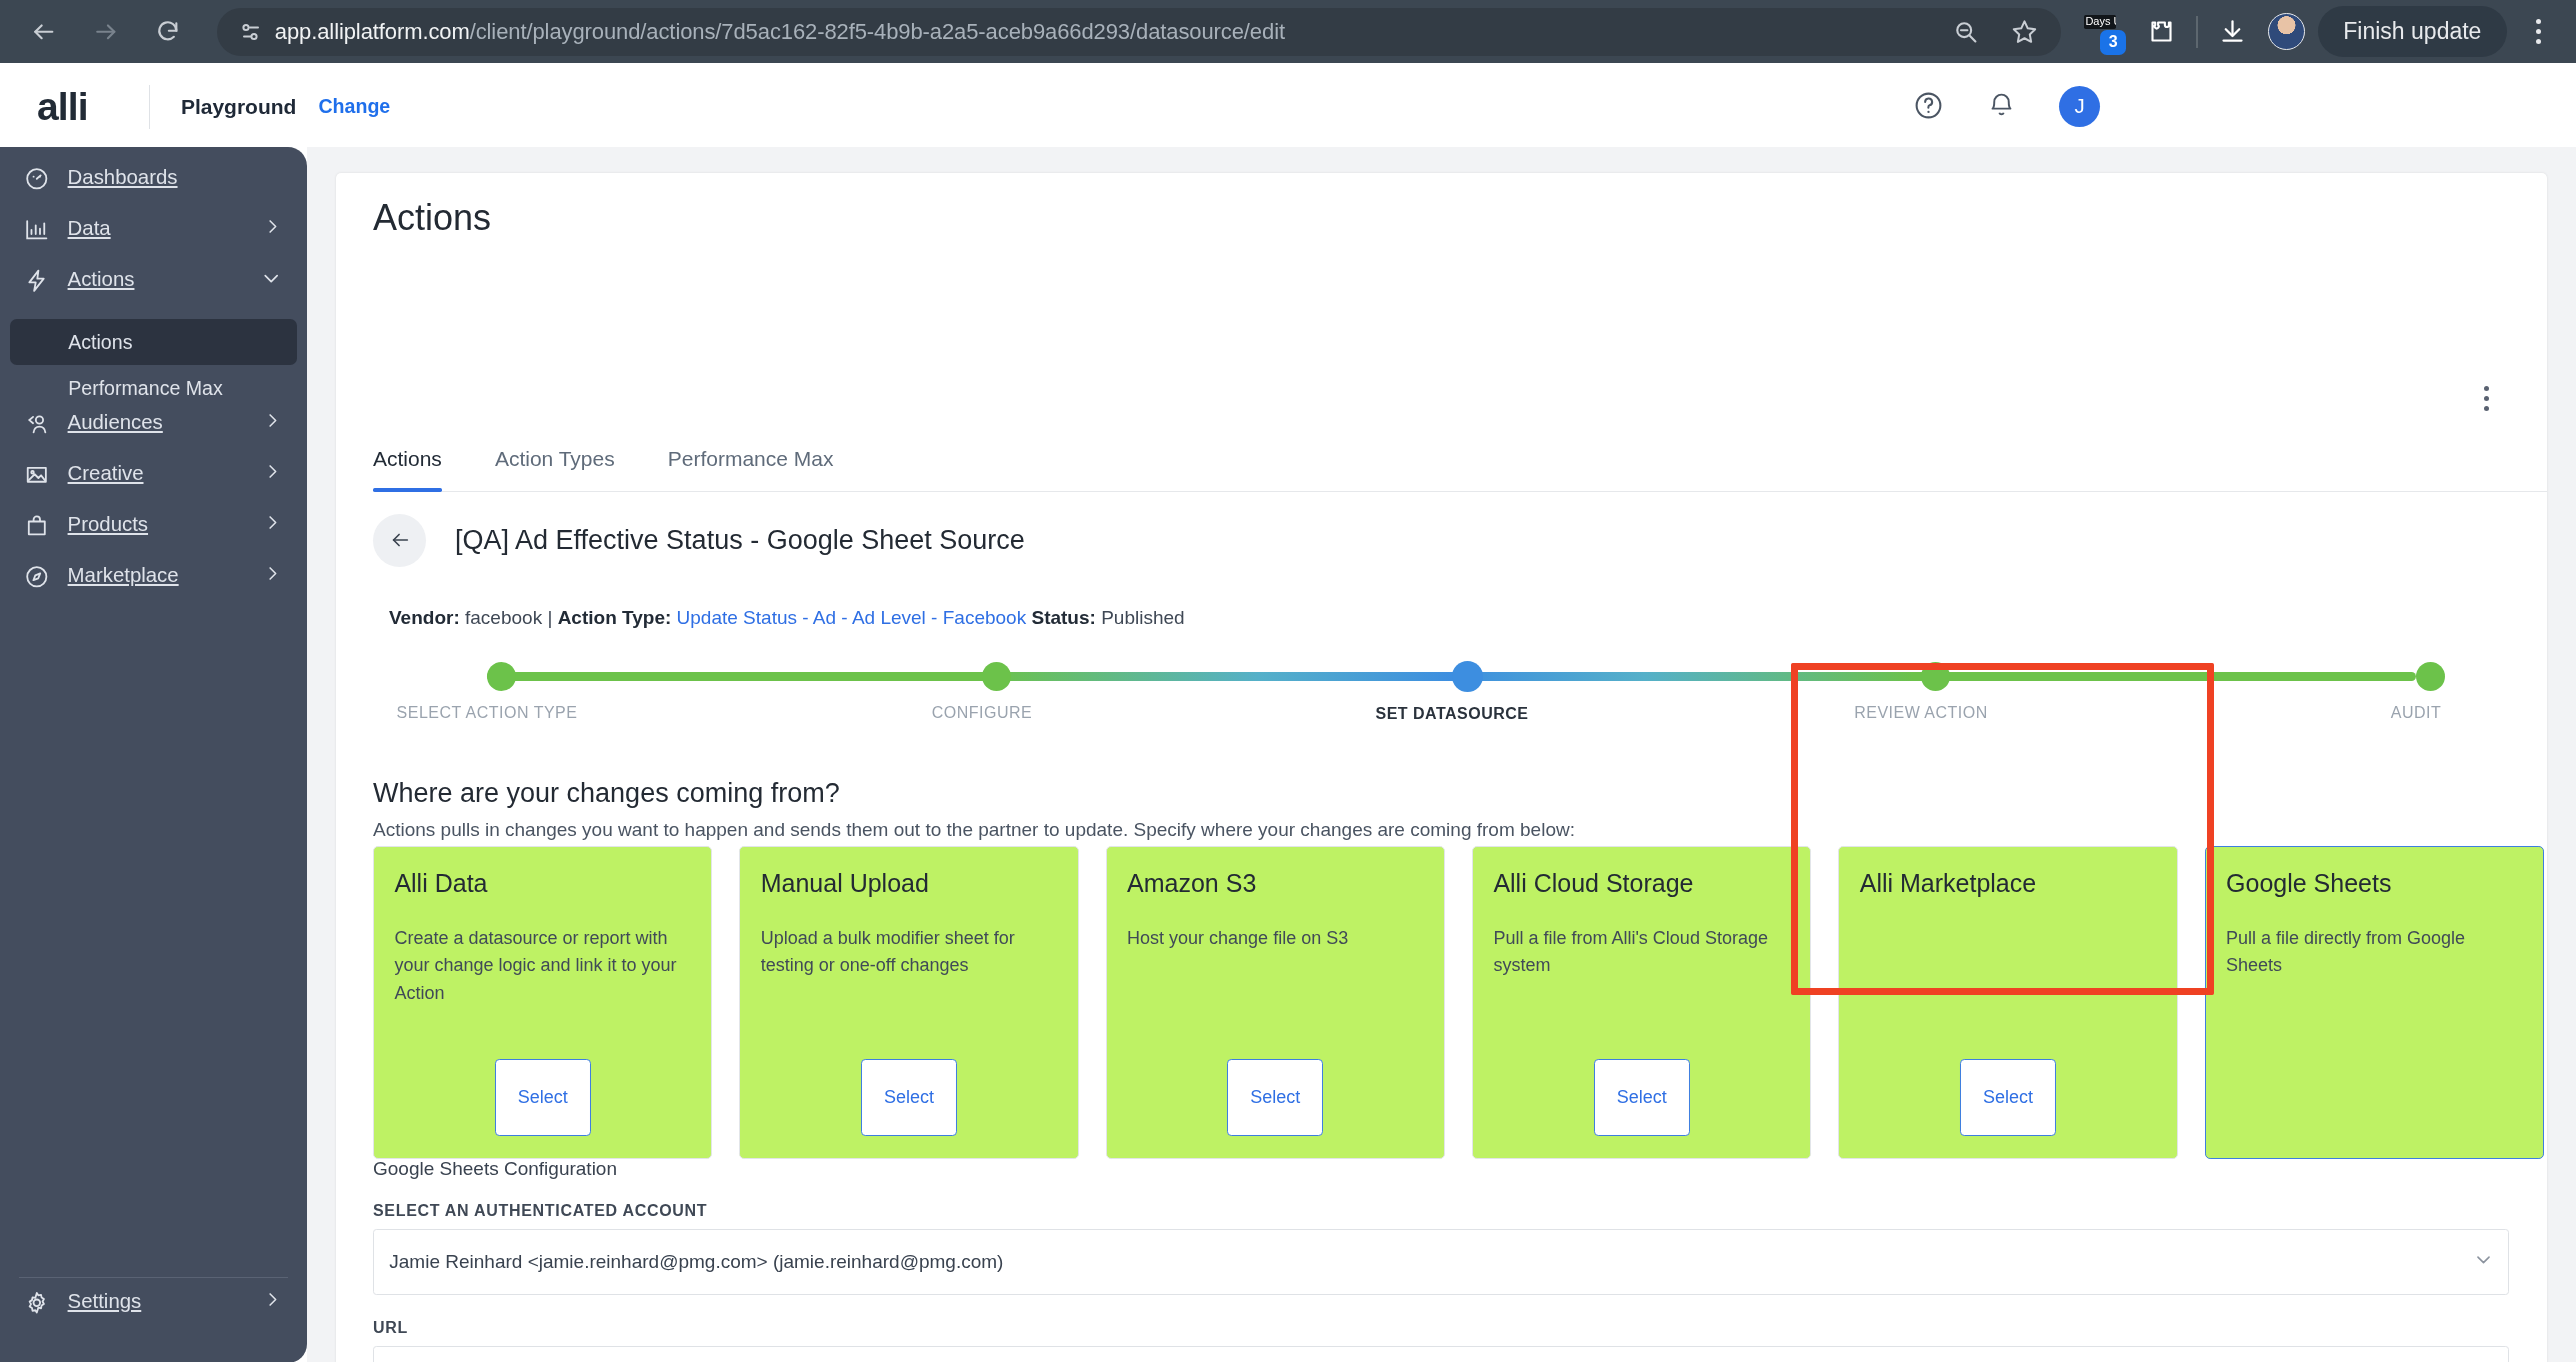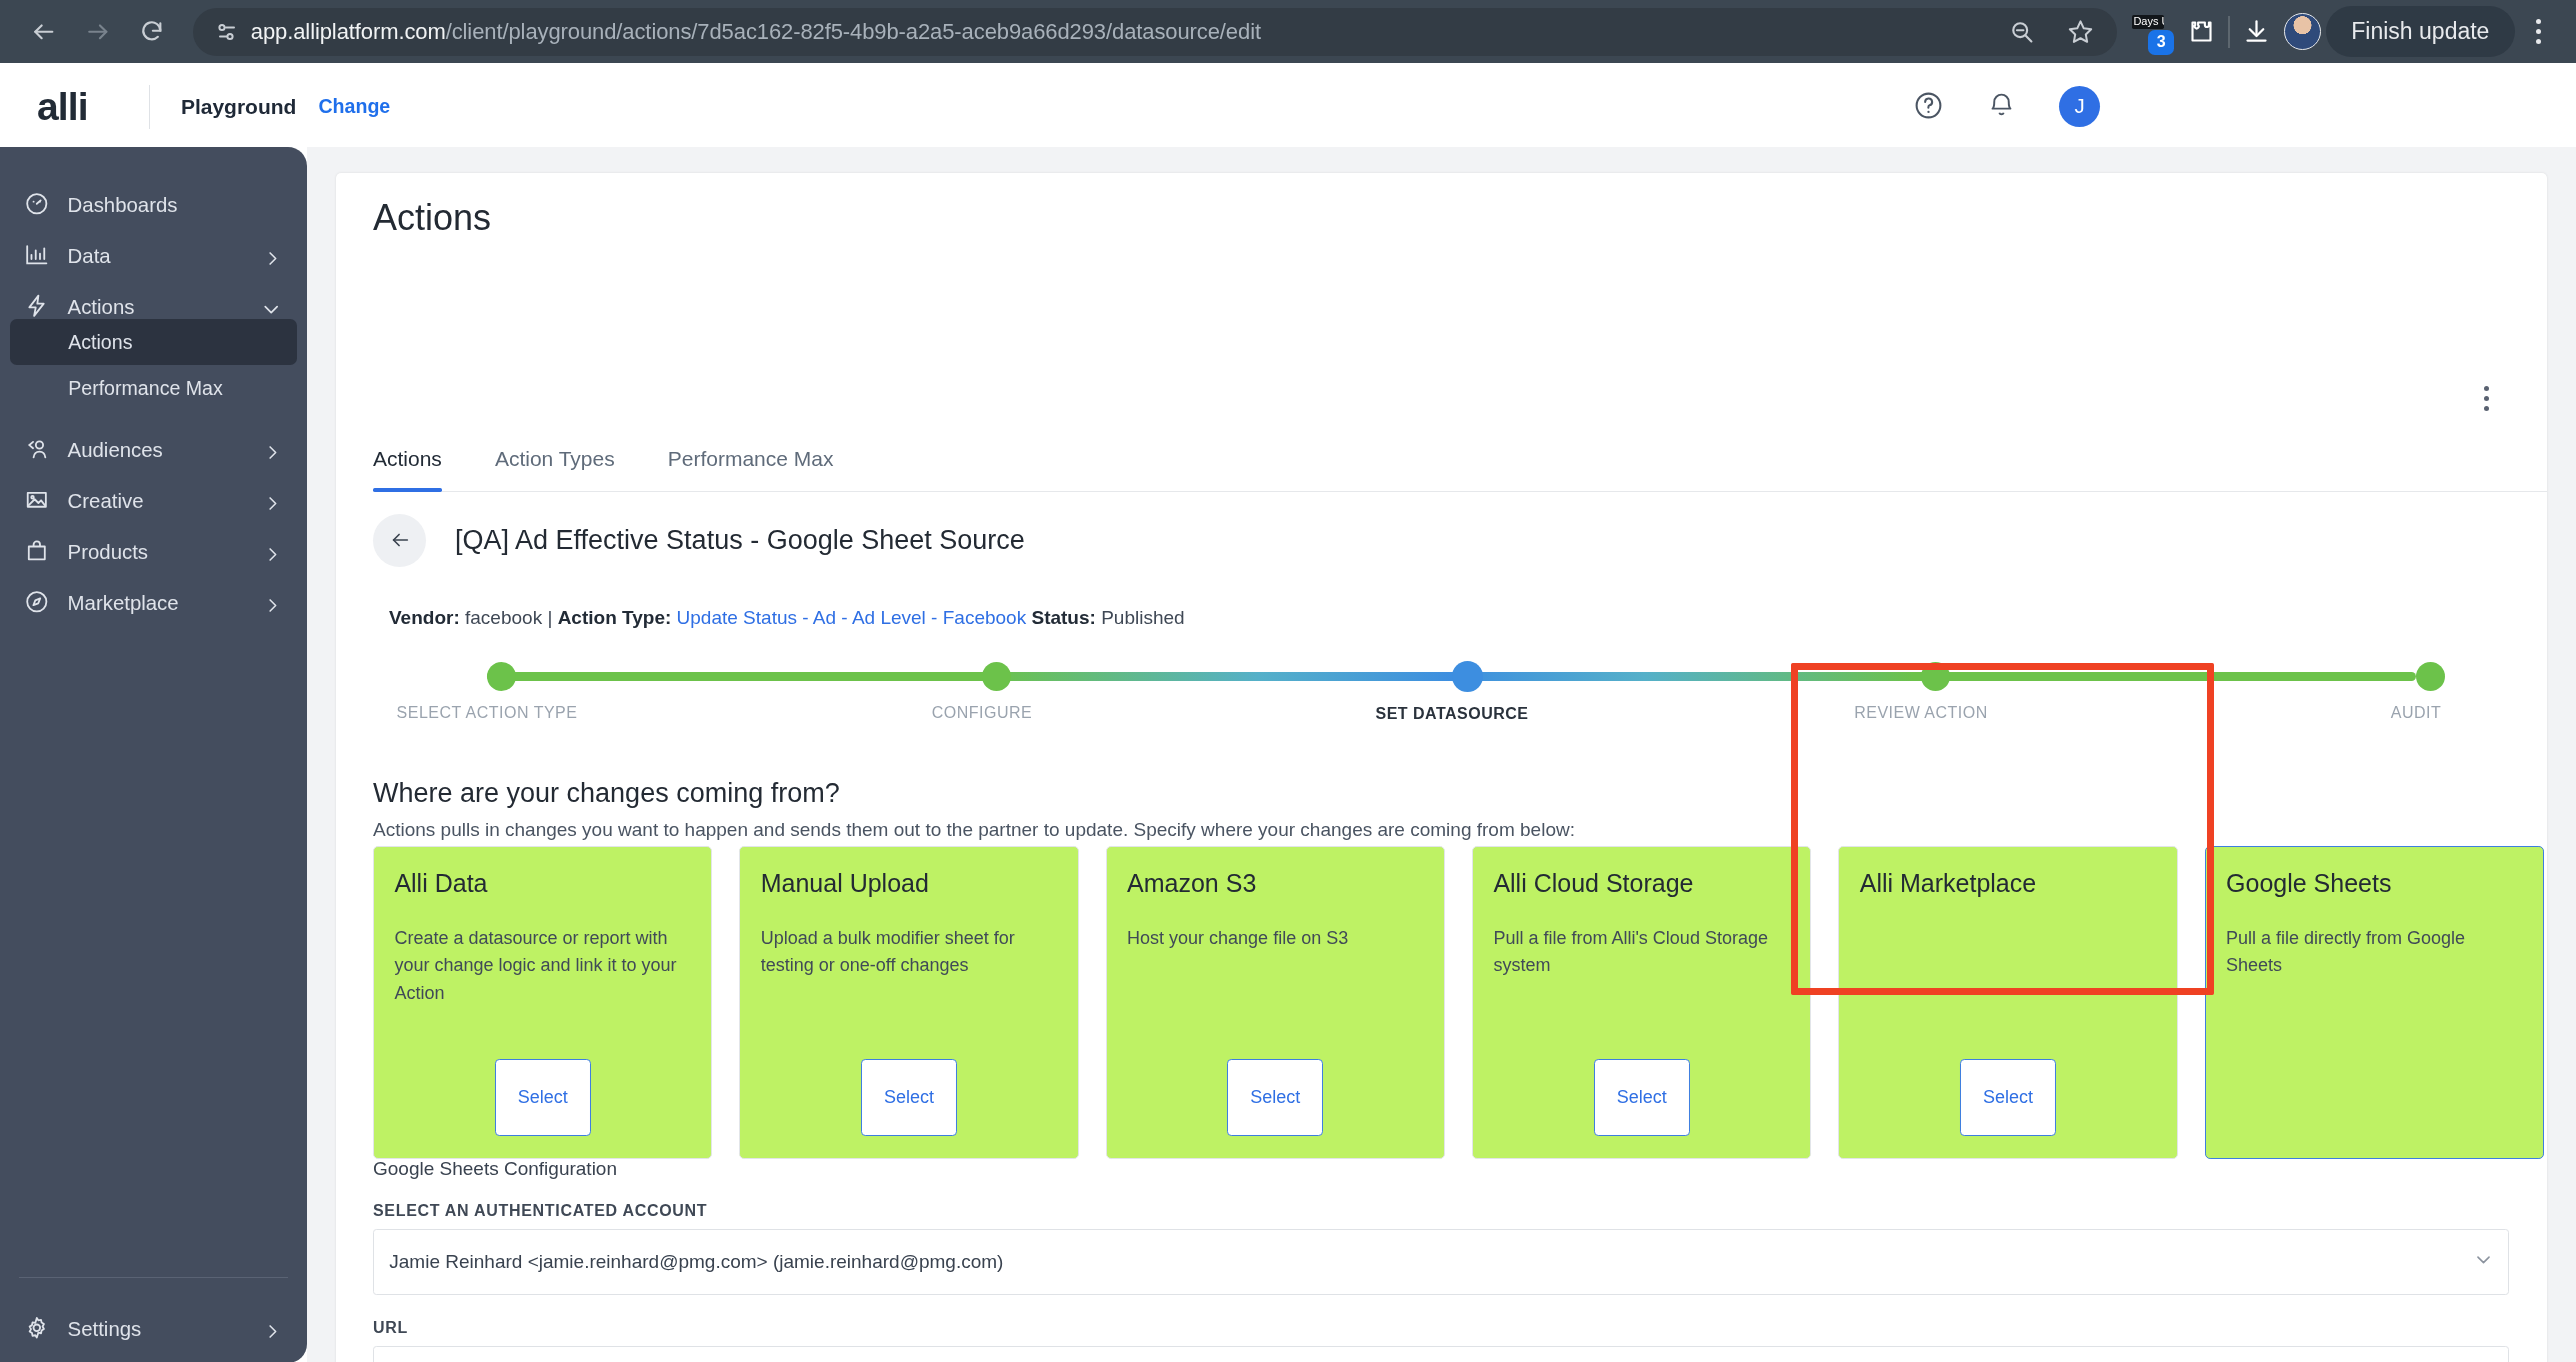--- a/index.html
+++ b/index.html
@@ -10,21 +10,21 @@
     overflow: hidden;
   }
 
   
   #browser-chrome {
     position: absolute; top: 0; left: 0;
     width: 2576px; height: 63px;
     background: #3c4752;
     display: flex; align-items: center;
     padding: 4px 19px;
-    gap: 5px;
+    gap: 13px;
   }
   .nav-btn {
     width: 49px; height: 49px;
     display: flex; align-items: center; justify-content: center;
     border-radius: 50%;
     flex: none;
   }
   .nav-btn svg { display: block; }
   #omnibox {
     flex: 1 1 auto;
@@ -113,27 +113,28 @@
   
   #sidebar {
     position: absolute; top: 147px; left: 0;
     width: 307px; height: 1216px;
     background: #444d5e;
     border-radius: 0 19px 19px 0;
     padding-top: 19px;
     display: flex; flex-direction: column;
   }
   .nav-item {
-    display: flex; align-items: flex-end;
+    display: flex; align-items: flex-start;
     height: 51px;
     margin: 0 10.2px;
     padding: 0 15.3px 0 13.6px;
     border-radius: 6.8px;
     color: #dfe3ea;
     font-size: 20.4px;
+    text-decoration: underline;
   }
   .nav-item .nav-ico {
     width: 37px; flex: none;
     display: flex; align-items: center;
   }
   .nav-item .nav-label { margin-left: 6.8px; white-space: nowrap; }
   .nav-item .nav-chevron { margin-left: auto; display:flex; align-items:center; }
   .nav-sub {
     display:flex; align-items:center;
     height: 46px;

